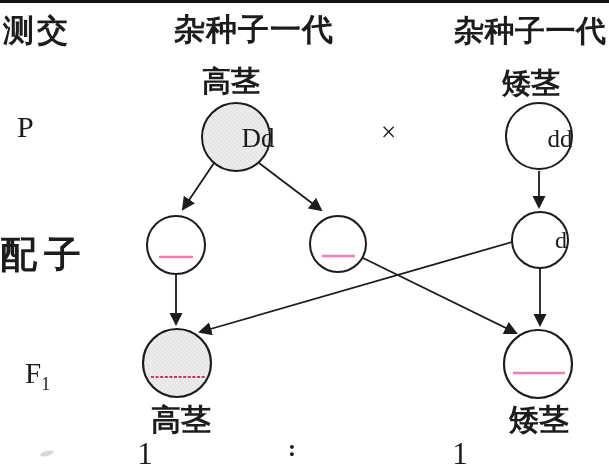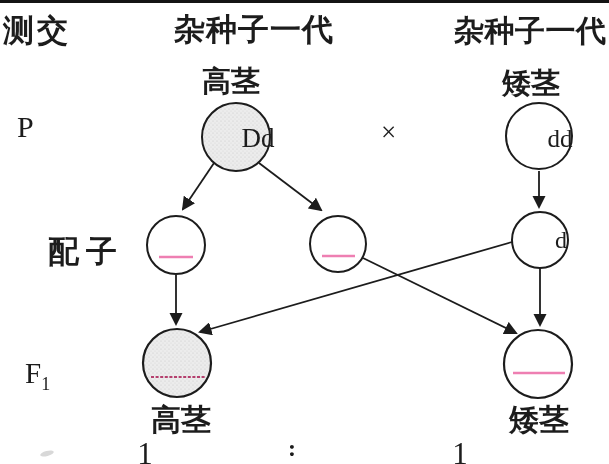--- a/index.html
+++ b/index.html
@@ -70,21 +70,21 @@
   </svg>
 
   <div class="t cjk" style="left:3px; top:8px; font-size:31px; letter-spacing:3px;">测交</div>
   <div class="t cjk" style="left:174px; top:7px; font-size:31px; letter-spacing:1px;">杂种子一代</div>
   <div class="t cjk" style="left:454px; top:9px; font-size:30px; letter-spacing:0.5px;">杂种子一代</div>
 
   <div class="t cjk hcenter" style="left:231px; top:60px; font-size:29px;">高茎</div>
   <div class="t cjk hcenter" style="left:531px; top:62px; font-size:29px;">矮茎</div>
 
   <div class="t" style="left:17px; top:112px; font-size:30px;">P</div>
-  <div class="t cjk" style="left:0px; top:229px; font-size:31px; letter-spacing:7px;padding-left:48px;">配子</div>
+  <div class="t cjk" style="left:0px; top:229px; font-size:37px; letter-spacing:7px;">配子</div>
   <div class="t" style="left:25px; top:359px; font-size:29px;"><span>F</span><sub style="font-size:18px;">1</sub></div>
 
   <div class="t" style="left:381px; top:119px; font-size:27px;">×</div>
 
   <div class="t center" style="left:238px; top:138px; font-size:27px;">Dd</div>
   <div class="t center" style="left:540px; top:138px; font-size:25px;">dd</div>
   <div class="t center" style="left:541px; top:240px; font-size:24px;">d</div>
 
   <div class="t cjk hcenter" style="left:181px; top:398px; font-size:30px;">高茎</div>
   <div class="t cjk hcenter" style="left:539px; top:398px; font-size:30px;">矮茎</div>

